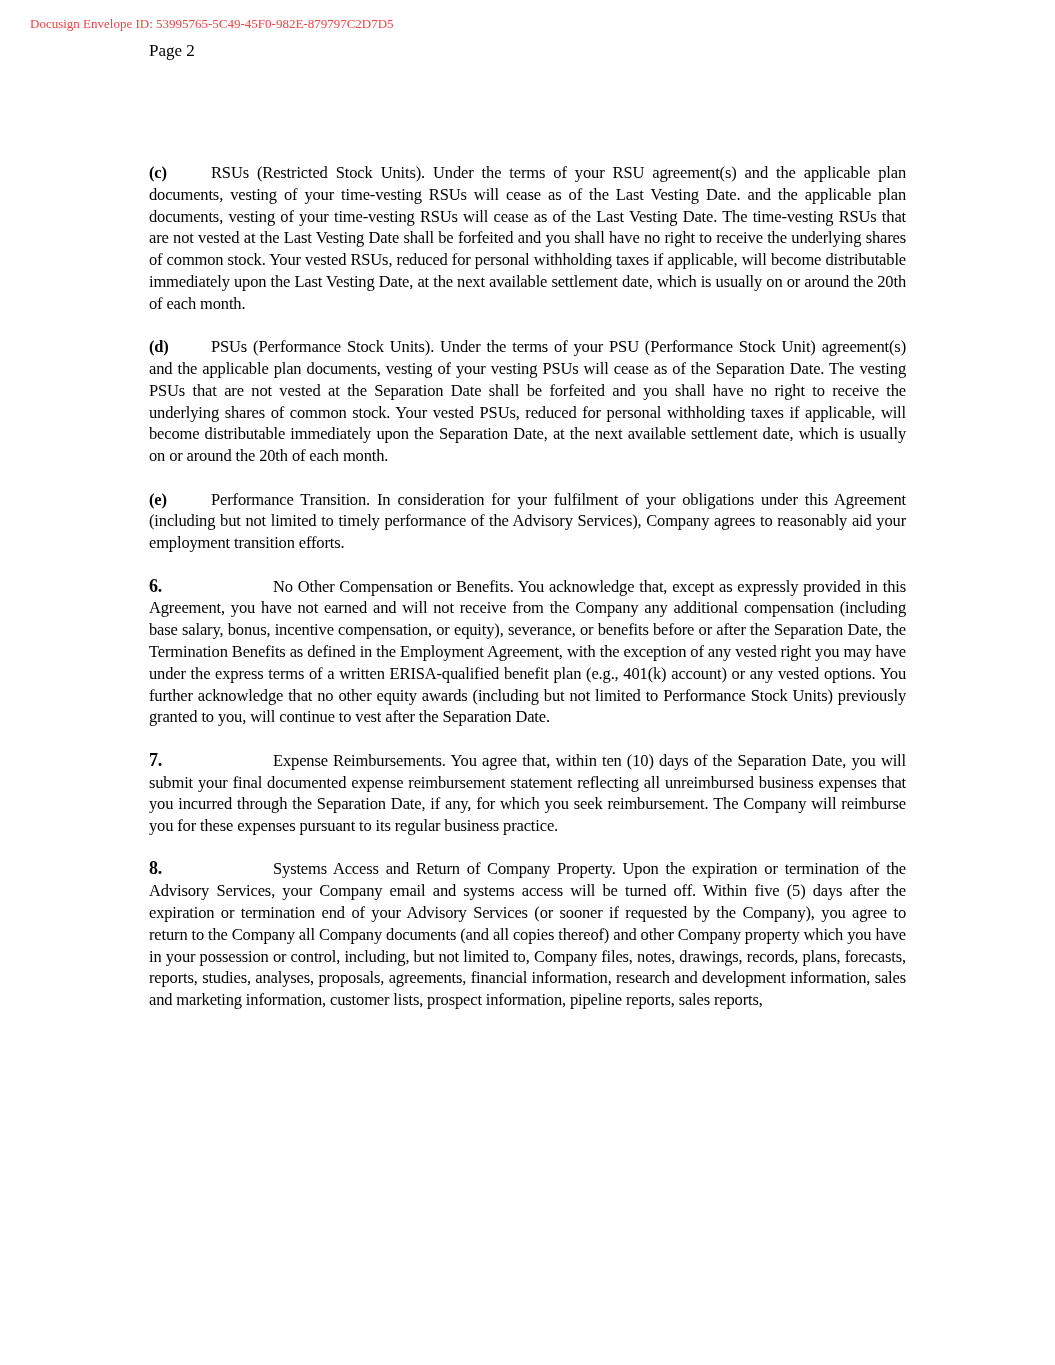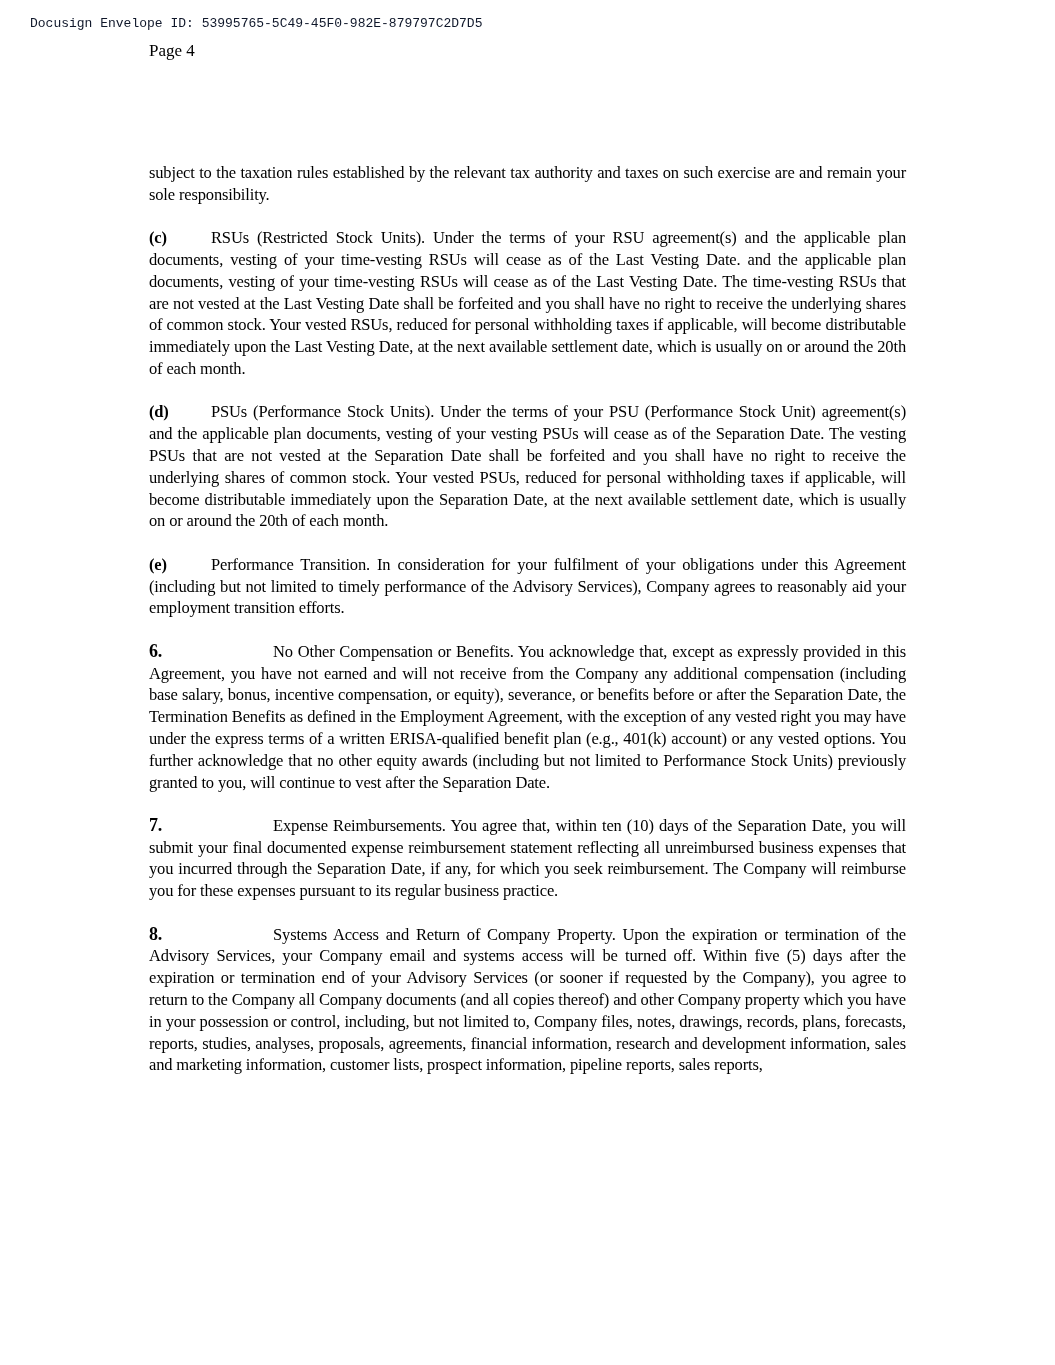--- a/index.html
+++ b/index.html
@@ -11,24 +11,24 @@
       width: 1055px;
       height: 1365px;
       position: relative;
       overflow: hidden;
       color: #000000;
     }
     .envelope-id {
       position: absolute;
       left: 30px;
       top: 16px;
-      font-family: Liberation Mono, monospace;
+      font-family: Liberation Serif, serif;
       font-size: 13px;
       line-height: 16px;
-      color: #0f172a;
+      color: #ef4444;
       white-space: nowrap;
     }
     .page-number {
       position: absolute;
       left: 149px;
       top: 40px;
       font-family: "Liberation Serif", serif;
       font-size: 17px;
       line-height: 22px;
       white-space: nowrap;
@@ -62,27 +62,24 @@
       font-weight: normal;
     }
     .last {
       margin-bottom: 4px;
     }
   </style>
 </head>
 <body>
 
 <div class="envelope-id">Docusign Envelope ID: 53995765-5C49-45F0-982E-879797C2D7D5</div>
-<div class="page-number">Page 4</div>
+<div class="page-number">Page 2</div>
 
 <div class="content">
 
-  <p class="para">
-    <span>subject to the taxation rules established by the relevant tax authority and taxes on such exercise are and remain your sole responsibility.</span>
-  </p>
 
   <p class="para">
     <span class="label sub">(c)</span><span class="heading">RSUs (Restricted Stock Units).</span><span></span><span> Under the terms of your RSU agreement(s) and the applicable plan documents, vesting of your time-vesting RSUs will cease as of the Last Vesting Date. and the applicable plan documents, vesting of your time-vesting RSUs will cease as of the Last Vesting Date. The time-vesting RSUs that are not vested at the Last Vesting Date shall be forfeited and you shall have no right to receive the underlying shares of common stock. Your vested RSUs, reduced for personal withholding taxes if applicable, will become distributable immediately upon the Last Vesting Date, at the next available settlement date, which is usually on or around the 20th of each month.</span>
   </p>
 
   <p class="para">
     <span class="label sub">(d)</span><span class="heading">PSUs (Performance Stock Units).</span><span></span><span> Under the terms of your PSU (Performance Stock Unit) agreement(s) and the applicable plan documents, vesting of your vesting PSUs will cease as of the Separation Date. The vesting PSUs that are not vested at the Separation Date shall be forfeited and you shall have no right to receive the underlying shares of common stock. Your vested PSUs, reduced for personal withholding taxes if applicable, will become distributable immediately upon the Separation Date, at the next available settlement date, which is usually on or around the 20th of each month.</span>
   </p>
 
   <p class="para">

